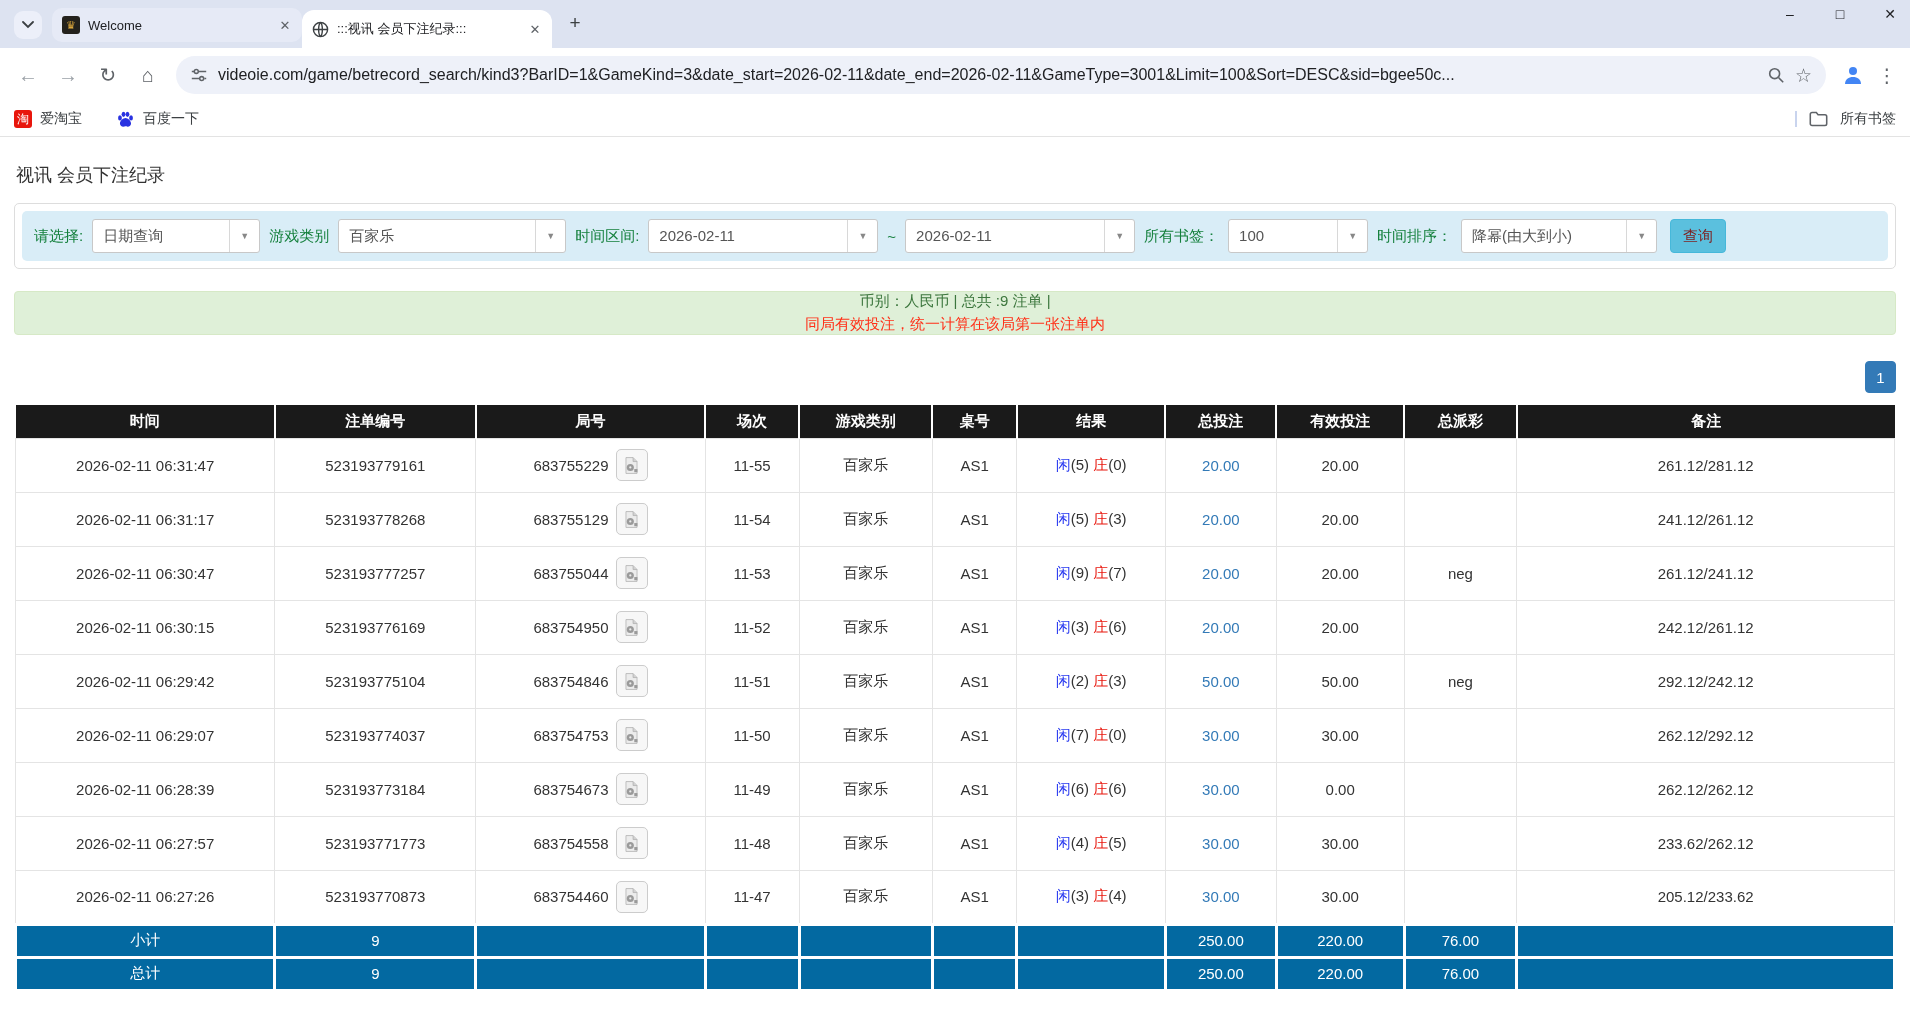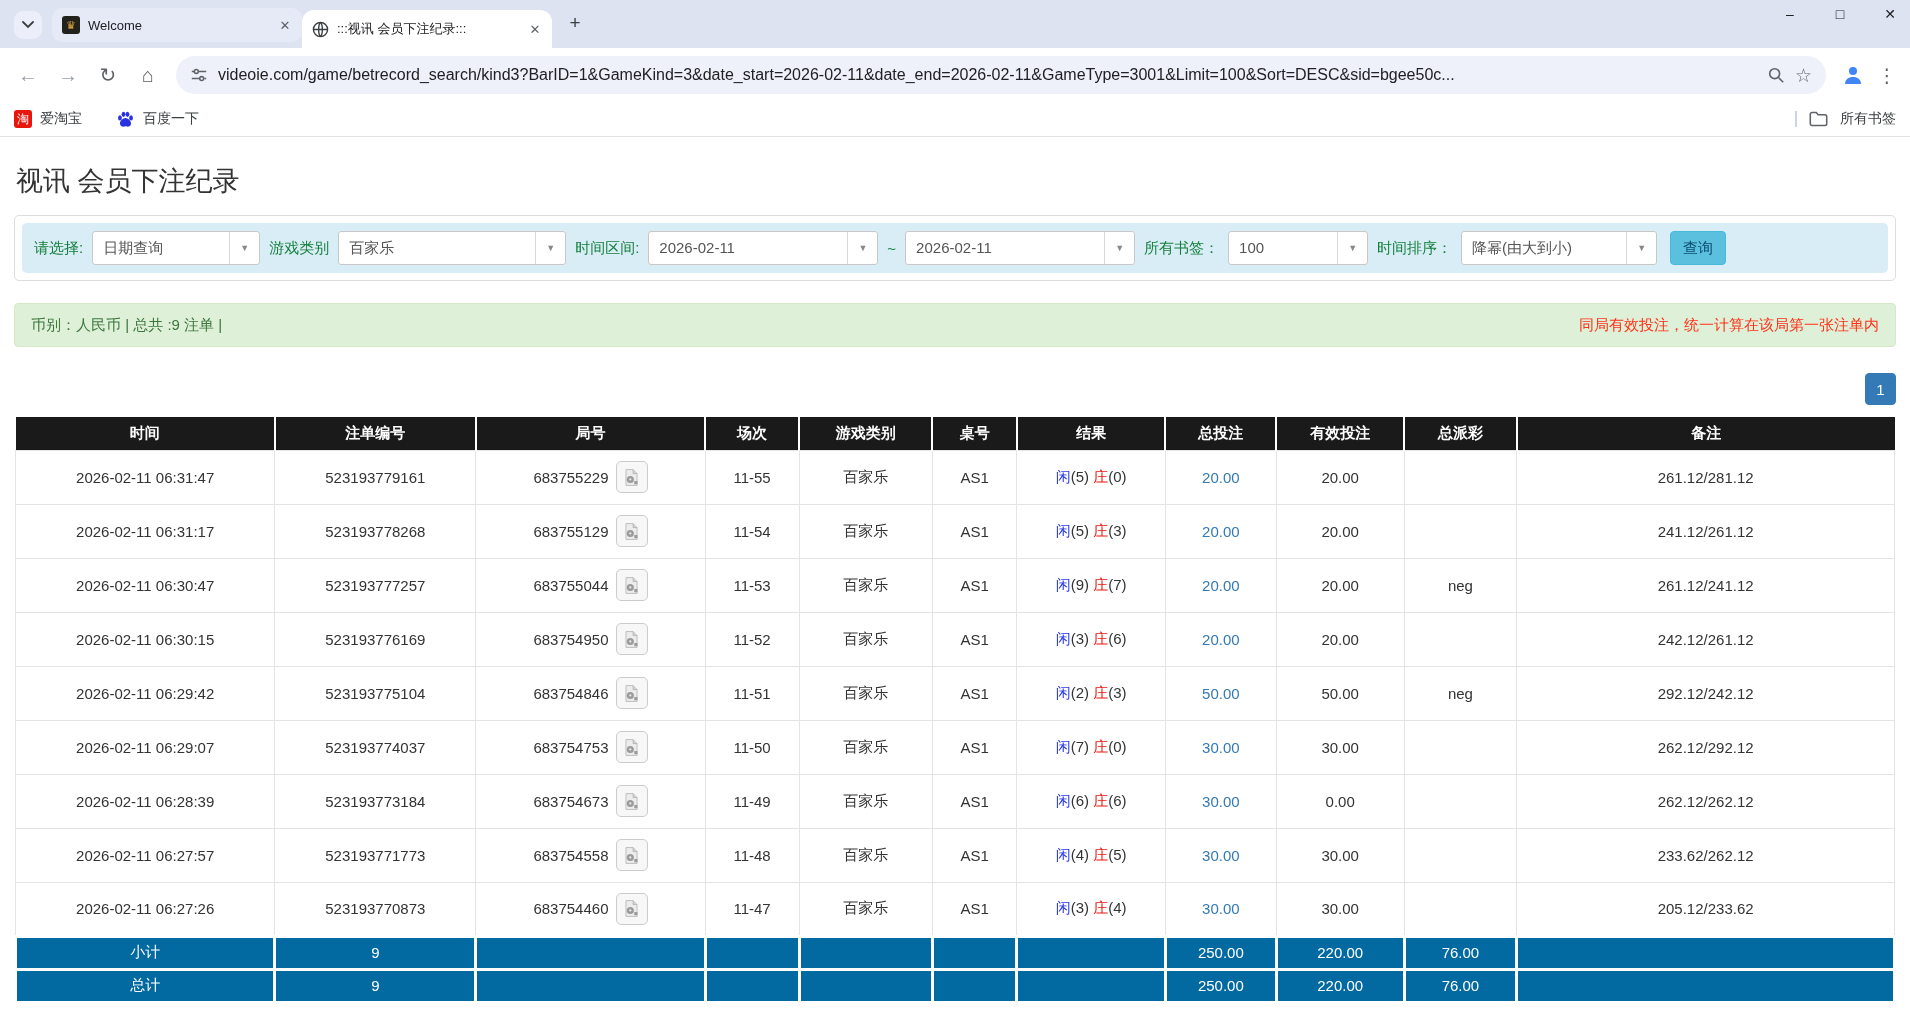--- a/index.html
+++ b/index.html
@@ -31,32 +31,32 @@
   .menu-dots { font-size:19px; color:#5f6368; width:26px; text-align:center; }
 
   .bookmarks { height:35px; background:#fff; border-bottom:1px solid #e3e3e3; display:flex; align-items:center; padding:0 14px; font-size:14px; color:#3c4043; }
   .bm { display:flex; align-items:center; gap:8px; margin-right:34px; }
   .tb-ic { width:18px; height:18px; background:#e8160c; border-radius:3px; color:#fff; font-size:12px; display:flex; align-items:center; justify-content:center; }
   .bm-right { margin-left:auto; display:flex; align-items:center; gap:12px; }
   .bm-divider { width:2px; height:16px; background:#c9d4ee; }
 
   
   .content { padding:0 14px; }
-  h1.pgtitle { font-size:27px; font-weight:400; color:#333; margin:26px 2px 16px; }
+  h1.pgtitle { font-size:18px; font-weight:400; color:#333; margin:26px 2px 16px; }
 
   .filter-outer { border:1px solid #ddd; border-radius:5px; padding:7px; background:#fff; }
   .filter-bar { background:#d9edf7; border-radius:5px; height:50px; display:flex; align-items:center; padding:0 12px; gap:9px; }
   .flabel { font-size:15px; font-weight:normal; color:#15803d; white-space:nowrap; }
   .sel { display:flex; align-items:stretch; height:34px; background:#fff; border:1px solid #c8c8c8; border-radius:3px; font-size:15px; color:#555; overflow:hidden; }
   .sel .txt { padding:7px 10px 0; flex:1; white-space:nowrap; }
   .sel .caret { width:30px; border-left:1px solid #d8d8d8; display:flex; align-items:center; justify-content:center; color:#888; font-size:9px; }
   .w-mode{width:168px;} .w-game{width:228px;} .w-date{width:230px;} .w-size{width:140px;} .w-sort{width:196px;}
-  .btn-search { width:56px; height:34px; background:#5bc0de; border:1px solid #46b8da; border-radius:4px; color:#0c4a6e; font-size:15px; display:flex; align-items:center; justify-content:center; margin-left:4px; }
-
-  .statusbar { margin-top:22px; background:#dff0d8; border:1px solid #d6e9c6; border-radius:4px; height:44px; display:flex; align-items:center; justify-content:space-between; padding:0 16px; font-size:15px; }
+  .btn-search { width:56px; height:34px; background:#5bc0de; border:1px solid #46b8da; border-radius:4px; color:#7f1d1d; font-size:15px; display:flex; align-items:center; justify-content:center; margin-left:4px; }
+
+  .statusbar { margin-top:22px; background:#dff0d8; border:1px solid #d6e9c6; border-radius:4px; height:44px; display:flex; align-items:center; justify-content:space-between; padding:0 16px; font-size:15px;flex-direction:column; }
   .statusbar .left { color:#3c763d; }
   .statusbar .right { color:#ff3018; }
 
   .pag { display:flex; justify-content:flex-end; margin:26px 0 12px; }
   .pg-btn { min-width:31px; height:32px; background:#337ab7; border:1px solid #337ab7; border-radius:4px; color:#fff; font-size:15px; display:flex; align-items:center; justify-content:center; }
 
   table.records { width:100%; border-collapse:collapse; table-layout:fixed; font-size:15px; color:#333; }
   table.records thead th { background:#1a1a1a; color:#fff; height:33px; font-weight:bold; border-right:2px solid #fff; font-size:15px; }
   table.records thead th:last-child { border-right:none; }
   table.records tbody td { height:54px; text-align:center; border:1px solid #e4e4e4; background:#fff; }

